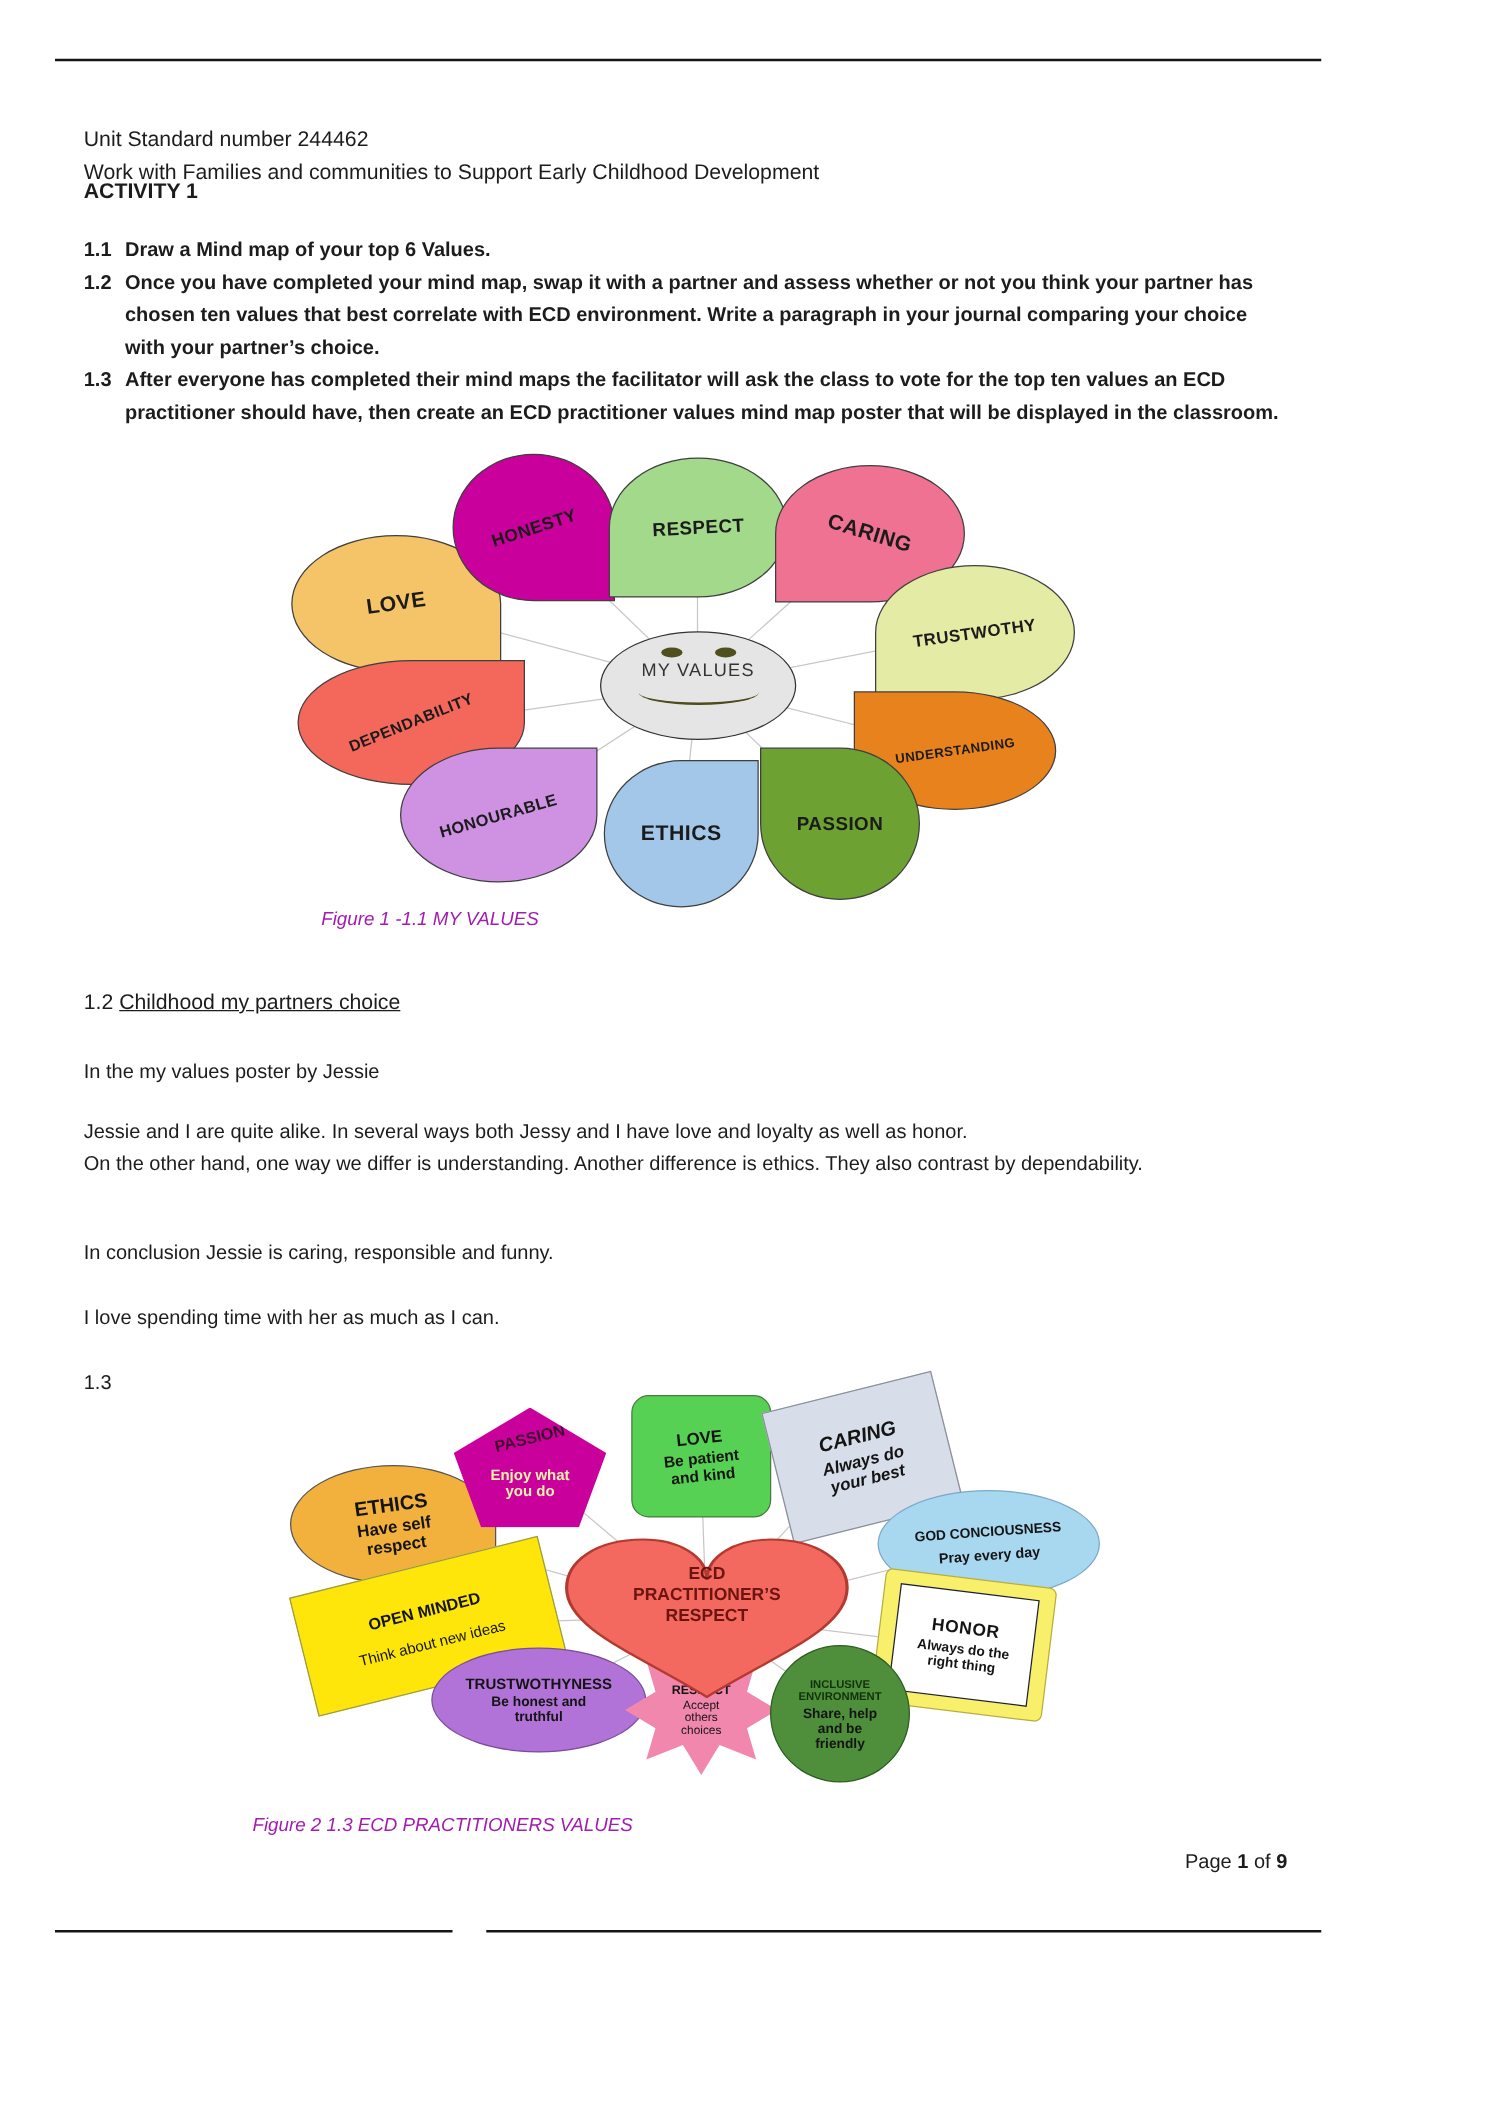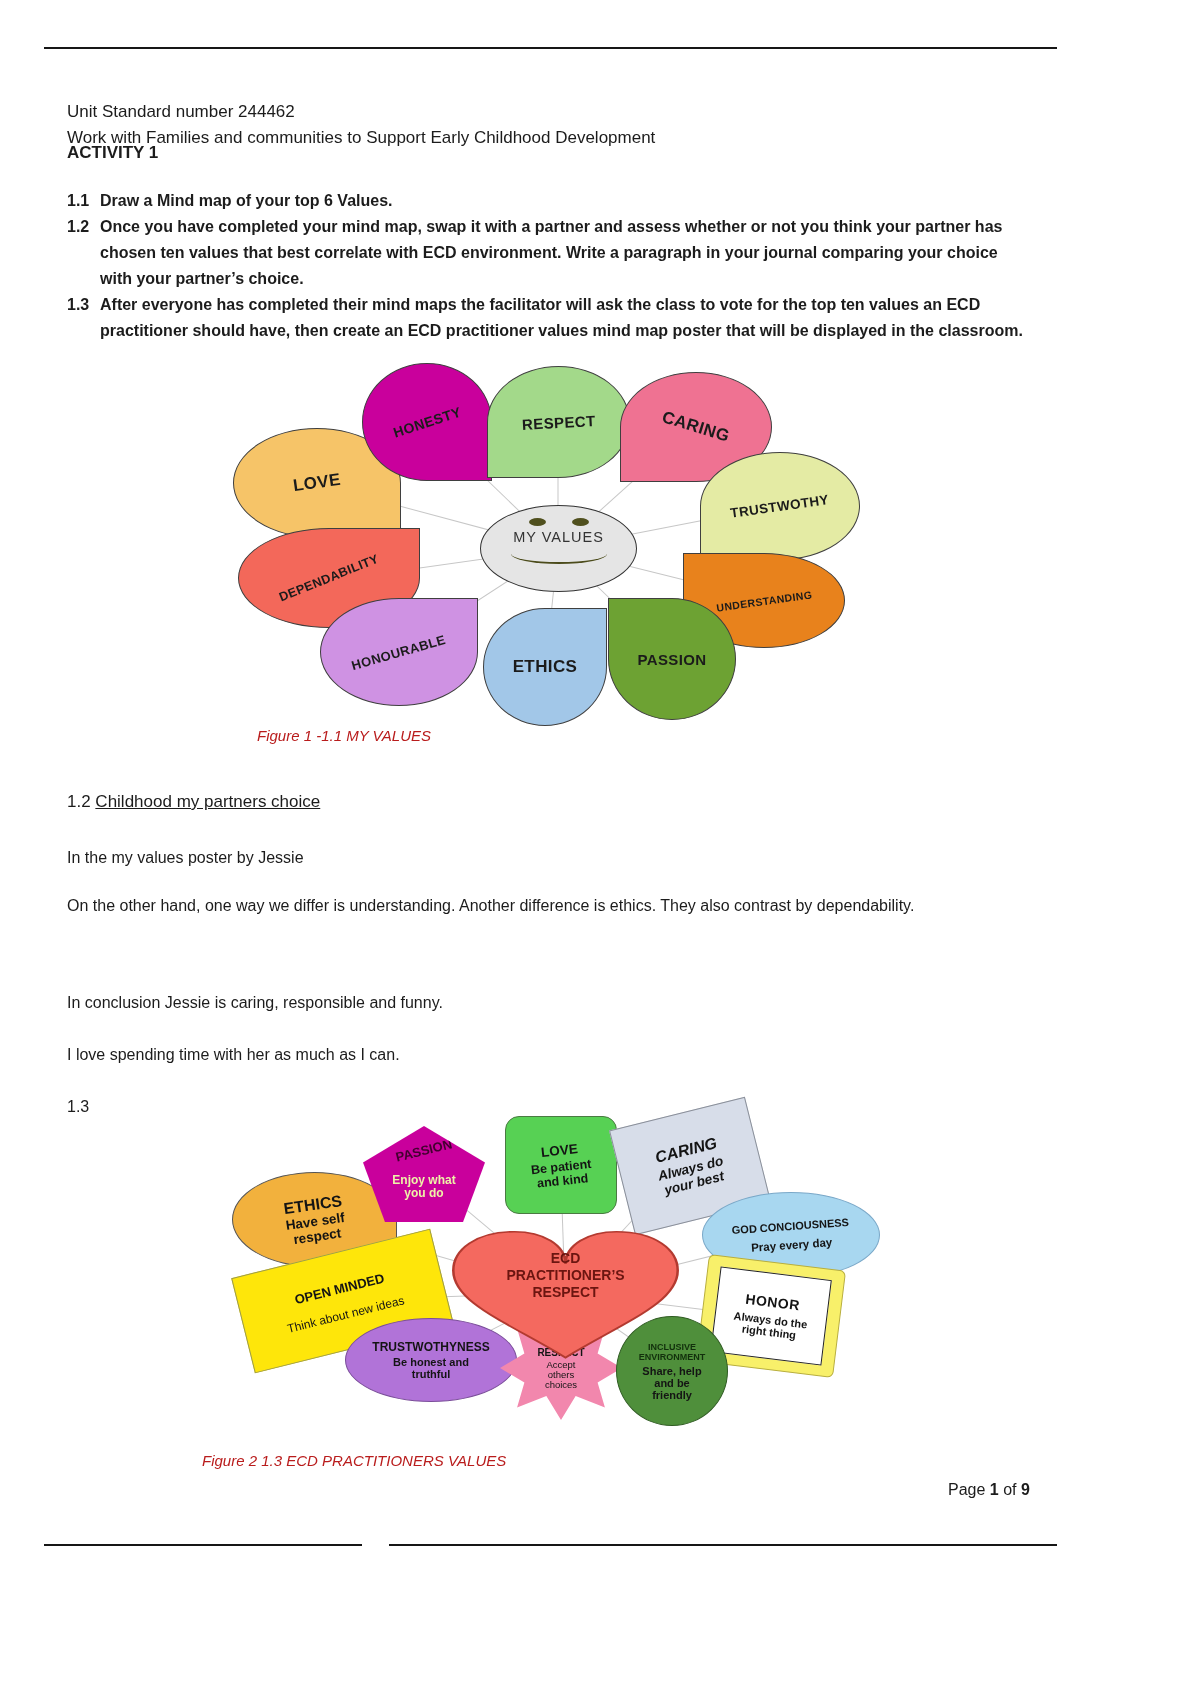--- a/index.html
+++ b/index.html
@@ -8,21 +8,21 @@
     font-family:"Liberation Sans", sans-serif;color:#1c1c1c;
     position:relative;overflow:hidden;
   }
   .page{position:absolute;left:0;top:0;width:1200px;height:1700px;}
   .rule{position:absolute;height:2px;background:#161616;}
   .hdr{position:absolute;left:67px;font-size:17px;line-height:26px;}
   .activity{position:absolute;left:67px;font-size:17px;font-weight:bold;}
   .item{position:absolute;left:67px;width:965px;font-size:16px;font-weight:bold;line-height:26px;padding-left:33px;box-sizing:border-box;}
   .item .num{position:absolute;left:0;top:0;font-weight:bold;}
   .para{position:absolute;left:67px;width:945px;font-size:16px;line-height:26px;}
-  .caption{position:absolute;font-style:italic;font-size:15px;color:#b91c1c;}
+  .caption{position:absolute;font-style:italic;font-size:15px;color:#a21caf;}
   .sec-head{position:absolute;left:67px;font-size:17px;white-space:pre;}
   .sec-head .u{text-decoration:underline;}
   .footer{position:absolute;left:948px;top:1481px;font-size:16px;white-space:pre;}
   .footer b{font-weight:bold;}
 
   
   .ray{position:absolute;height:1px;background:#c7c7c7;transform-origin:0 50%;z-index:1;}
 
   
   .petal{position:absolute;border:1.5px solid #3f3f3f;display:flex;align-items:center;justify-content:center;z-index:2;box-sizing:border-box;}
@@ -180,20 +180,21 @@
     <div class="smile"></div>
   </div>
 
   <div class="caption" style="left:257px;top:727px;">Figure 1 -1.1 MY VALUES</div>
 
   <div class="sec-head" style="top:792px;"><span>1.2 </span><span class="u">Childhood my partners choice</span></div>
 
   <div class="para" style="top:845px;">In the my values poster by Jessie</div>
 
   <div class="para" style="top:893px;">
+    <div>Jessie and I are quite alike. In several ways both Jessy and I have love and loyalty as well as honor.</div>
     <div>On the other hand, one way we differ is understanding. Another difference is ethics. They also contrast by dependability.</div>
   </div>
 
   <div class="para" style="top:1042px;">I love spending time with her as much as I can.</div>
   <div class="para" style="top:990px;">In conclusion Jessie is caring, responsible and funny.</div>
 
   <div class="para" style="top:1094px;">1.3</div>
 
   <div class="ray" style="left:565px;top:1292px;width:260px;transform:rotate(-164deg);"></div>
   <div class="ray" style="left:565px;top:1292px;width:182px;transform:rotate(-140deg);"></div>

